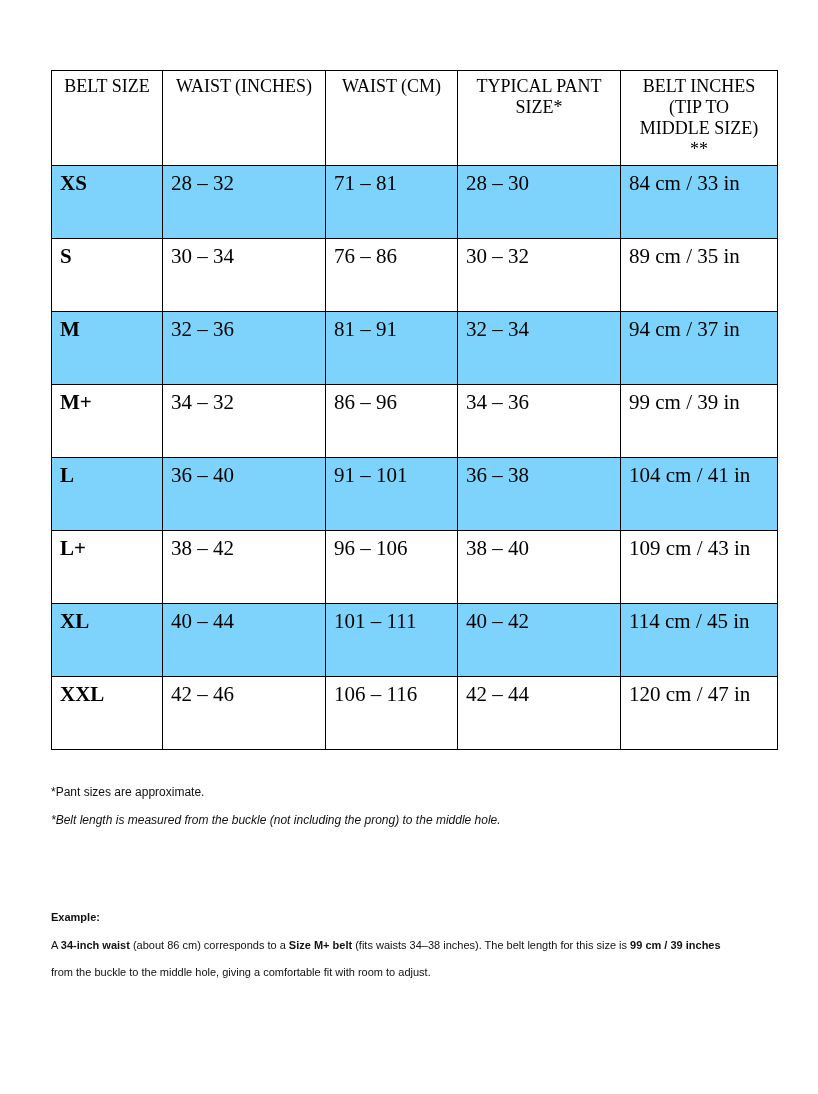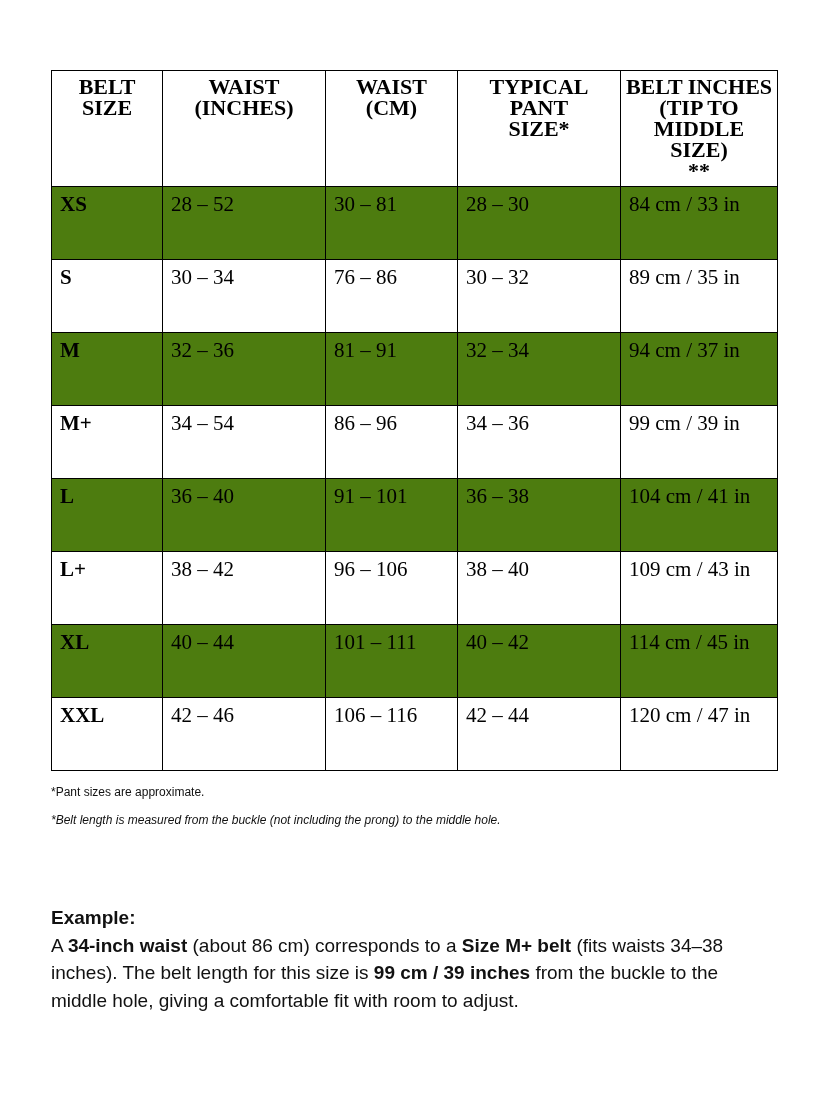--- a/index.html
+++ b/index.html
@@ -22,50 +22,50 @@
   .size-table col.c2 { width:132px; }
   .size-table col.c3 { width:163px; }
   .size-table col.c4 { width:157px; }
   .size-table th, .size-table td {
     border:1px solid #000000;
     vertical-align:top;
     background:#ffffff;
   }
   .size-table th {
     font-family:"Liberation Serif", serif;
-    font-weight:bold;
-    font-size:22px;
+    font-weight:normal;
+    font-size:18px;
     line-height:21px;
     text-align:center;
     padding:5px 3px;
     height:82px;
   }
   .size-table td {
     font-size:21px;
     line-height:25px;
     text-align:left;
     padding:5px 8px;
     height:73px;
   }
-  .size-table tr.stripe td { background:#4d7c0f; }
+  .size-table tr.stripe td { background:#7dd3fc; }
   .size-table td.size-cell { font-weight:bold; }
   .notes {
     position:absolute; left:51px; top:779px;
     width:655px;
     font-family:"Liberation Sans", sans-serif;
     font-size:12px;
     line-height:27.5px;
     color:#111111;
   }
   .note-italic { font-style:italic; }
   .example {
     position:absolute; left:51px; top:904px;
     width:692px;
     font-family:"Liberation Sans", sans-serif;
-    font-size:19px;
+    font-size:11px;
     line-height:27.5px;
     color:#111111;
   }
   .example-heading { font-weight:bold; }
 </style>
 </head>
 <body>
 
 <table class="size-table">
   <colgroup>
@@ -94,42 +94,42 @@
         <div>BELT INCHES</div>
         <div>(TIP TO</div>
         <div>MIDDLE SIZE)</div>
         <div>**</div>
       </th>
     </tr>
   </thead>
   <tbody>
     <tr class="stripe">
       <td class="size-cell">XS</td>
-      <td>28 – 52</td>
-      <td>30 – 81</td>
+      <td>28 – 32</td>
+      <td>71 – 81</td>
       <td>28 – 30</td>
       <td>84 cm / 33 in</td>
     </tr>
     <tr>
       <td class="size-cell">S</td>
       <td>30 – 34</td>
       <td>76 – 86</td>
       <td>30 – 32</td>
       <td>89 cm / 35 in</td>
     </tr>
     <tr class="stripe">
       <td class="size-cell">M</td>
       <td>32 – 36</td>
       <td>81 – 91</td>
       <td>32 – 34</td>
       <td>94 cm / 37 in</td>
     </tr>
     <tr>
       <td class="size-cell">M+</td>
-      <td>34 – 54</td>
+      <td>34 – 32</td>
       <td>86 – 96</td>
       <td>34 – 36</td>
       <td>99 cm / 39 in</td>
     </tr>
     <tr class="stripe">
       <td class="size-cell">L</td>
       <td>36 – 40</td>
       <td>91 – 101</td>
       <td>36 – 38</td>
       <td>104 cm / 41 in</td>

